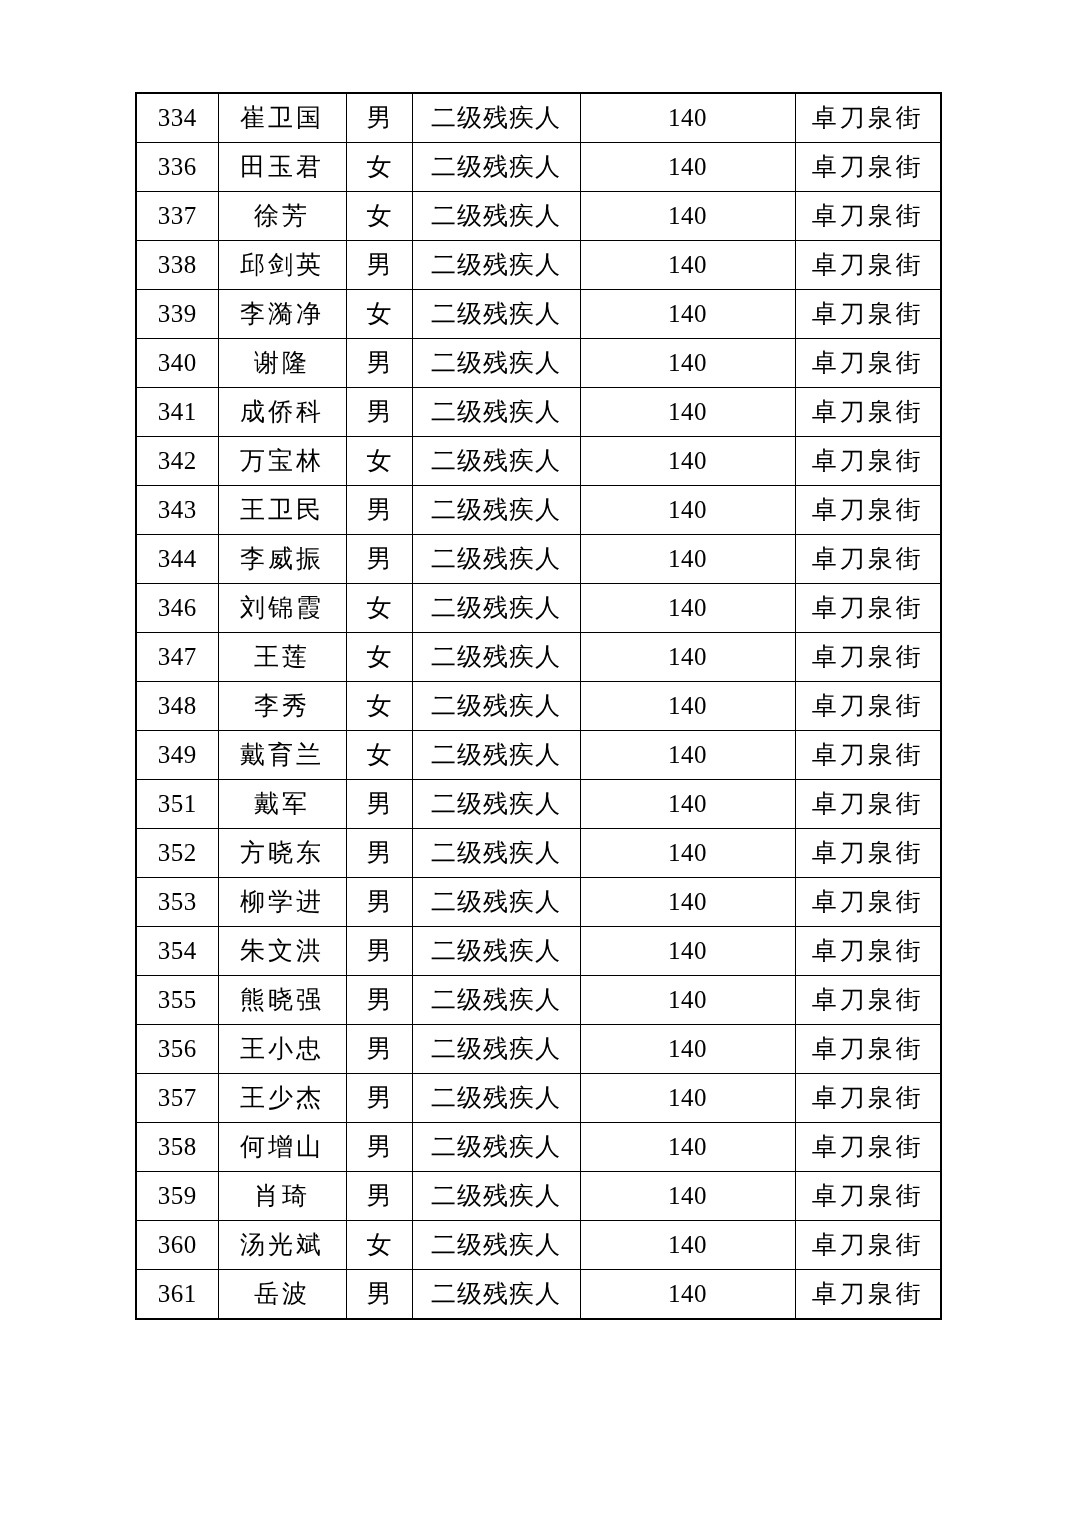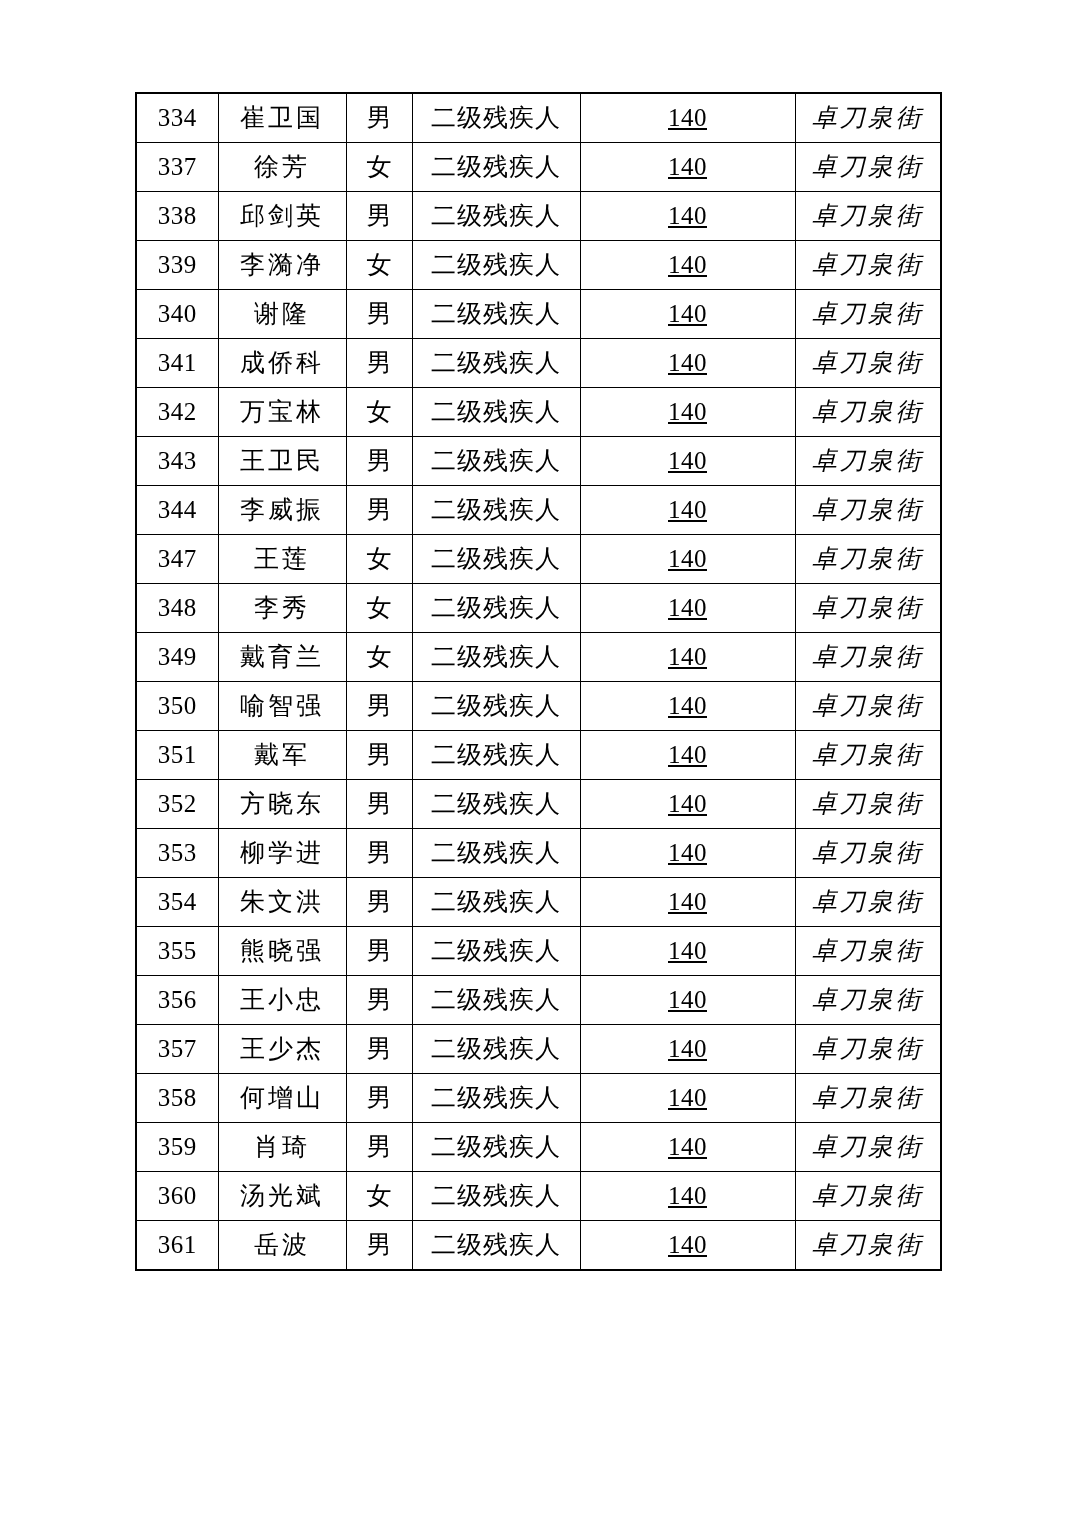--- a/index.html
+++ b/index.html
@@ -54,25 +54,23 @@
   }
   td.sex {
     letter-spacing: 0;
   }
   td.type {
     letter-spacing: 1px;
   }
   td.amount {
     font-size: 26px;
     letter-spacing: 0.5px;
-    text-decoration: underline;
   }
   td.area {
     letter-spacing: 3px;
-    font-style: italic;
   }
 </style>
 </head>
 <body>
 
 <div class="page">
   <table class="roster">
     <colgroup>
       <col class="c-index">
       <col class="c-name">
@@ -84,20 +82,28 @@
     <tbody>
         <tr>
           <td class="num">334</td>
           <td class="name">崔卫国</td>
           <td class="sex">男</td>
           <td class="type">二级残疾人</td>
           <td class="amount">140</td>
           <td class="area">卓刀泉街</td>
         </tr>
         <tr>
+          <td class="num">336</td>
+          <td class="name">田玉君</td>
+          <td class="sex">女</td>
+          <td class="type">二级残疾人</td>
+          <td class="amount">140</td>
+          <td class="area">卓刀泉街</td>
+        </tr>
+        <tr>
           <td class="num">337</td>
           <td class="name">徐芳</td>
           <td class="sex">女</td>
           <td class="type">二级残疾人</td>
           <td class="amount">140</td>
           <td class="area">卓刀泉街</td>
         </tr>
         <tr>
           <td class="num">338</td>
           <td class="name">邱剑英</td>
@@ -148,47 +154,47 @@
         </tr>
         <tr>
           <td class="num">344</td>
           <td class="name">李威振</td>
           <td class="sex">男</td>
           <td class="type">二级残疾人</td>
           <td class="amount">140</td>
           <td class="area">卓刀泉街</td>
         </tr>
         <tr>
+          <td class="num">346</td>
+          <td class="name">刘锦霞</td>
+          <td class="sex">女</td>
+          <td class="type">二级残疾人</td>
+          <td class="amount">140</td>
+          <td class="area">卓刀泉街</td>
+        </tr>
+        <tr>
           <td class="num">347</td>
           <td class="name">王莲</td>
           <td class="sex">女</td>
           <td class="type">二级残疾人</td>
           <td class="amount">140</td>
           <td class="area">卓刀泉街</td>
         </tr>
         <tr>
           <td class="num">348</td>
           <td class="name">李秀</td>
           <td class="sex">女</td>
           <td class="type">二级残疾人</td>
           <td class="amount">140</td>
           <td class="area">卓刀泉街</td>
         </tr>
         <tr>
           <td class="num">349</td>
           <td class="name">戴育兰</td>
           <td class="sex">女</td>
-          <td class="type">二级残疾人</td>
-          <td class="amount">140</td>
-          <td class="area">卓刀泉街</td>
-        </tr>
-        <tr>
-          <td class="num">350</td>
-          <td class="name">喻智强</td>
-          <td class="sex">男</td>
           <td class="type">二级残疾人</td>
           <td class="amount">140</td>
           <td class="area">卓刀泉街</td>
         </tr>
         <tr>
           <td class="num">351</td>
           <td class="name">戴军</td>
           <td class="sex">男</td>
           <td class="type">二级残疾人</td>
           <td class="amount">140</td>

